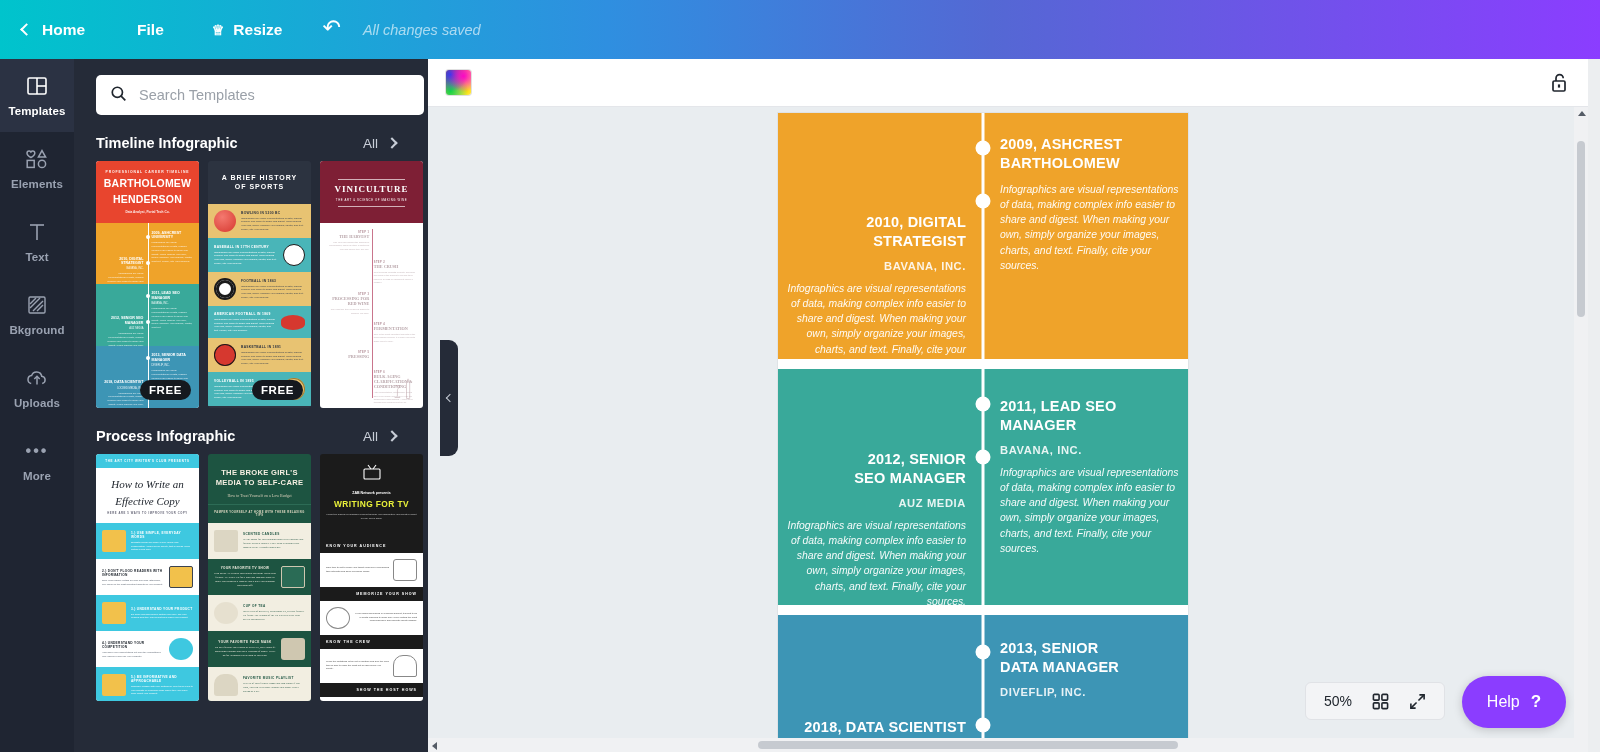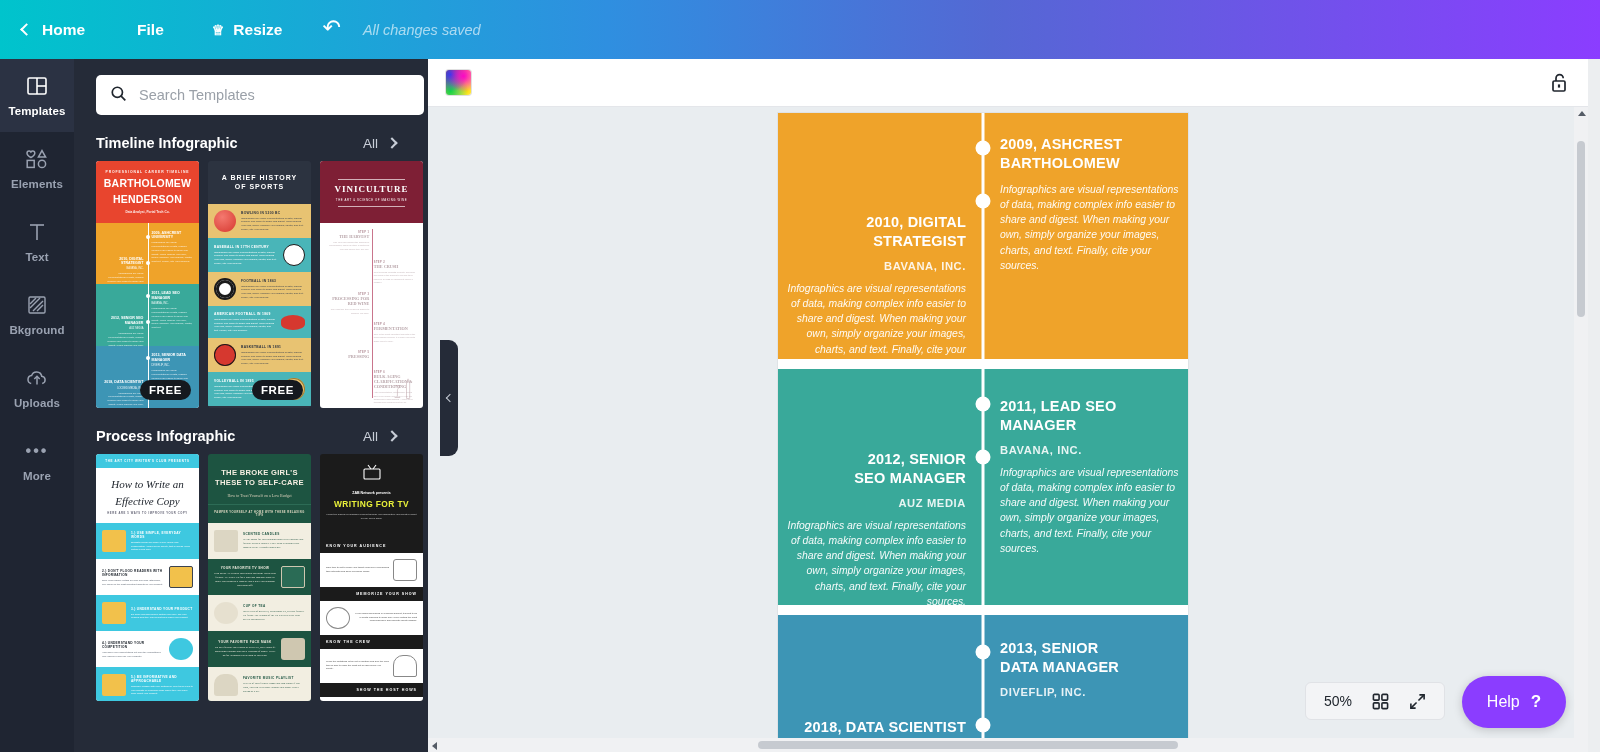--- a/index.html
+++ b/index.html
@@ -608,21 +608,21 @@
             </div>
           </div>
 
         </div>
       </div>
 
       <div class="thumb">
         <div class="tmini t5">
           <div class="t5-head">
             <div class="t5-title">THE BROKE GIRL'S</div>
-            <div class="t5-title">THESE TO SELF-CARE</div>
+            <div class="t5-title">MEDIA TO SELF-CARE</div>
             <div class="t5-sub">How to Treat Yourself on a Low Budget</div>
           </div>
           <div class="t5-kick">PAMPER YOURSELF AT HOME WITH THESE RELAXING TIPS</div>
           <div class="t5-row l">
             <span class="t5-ic" style="background:#dcd6c3;border-radius:2px"></span>
             <div class="t5-tx">
               <div class="t5-tt">SCENTED CANDLES</div>
               <div class="t5-tb">Set the mood for your soothing night in by lighting your favorite scented candles. Place them all around your room to create a tranquil ambience.</div>
             </div>
           </div>

